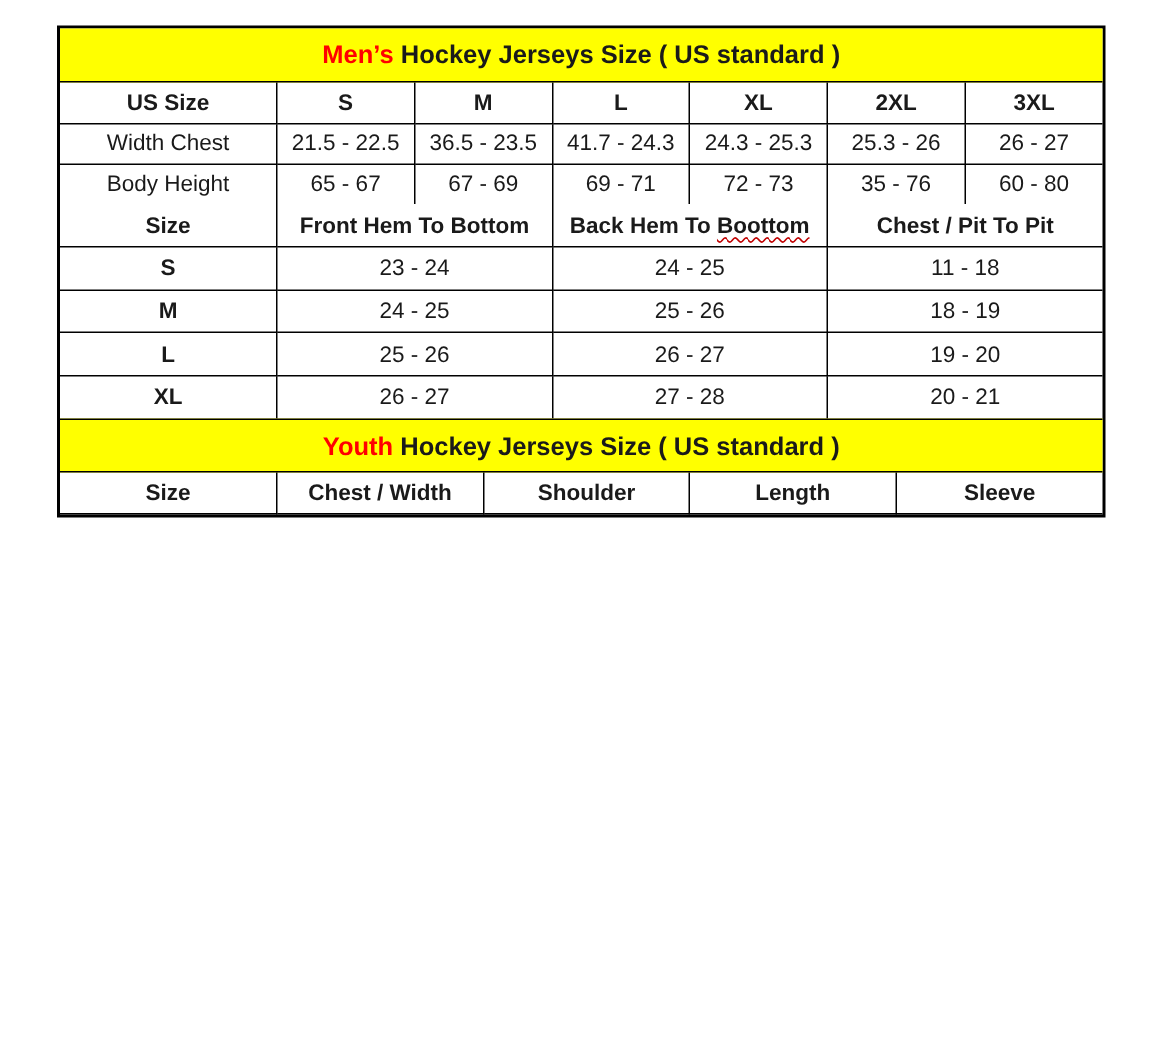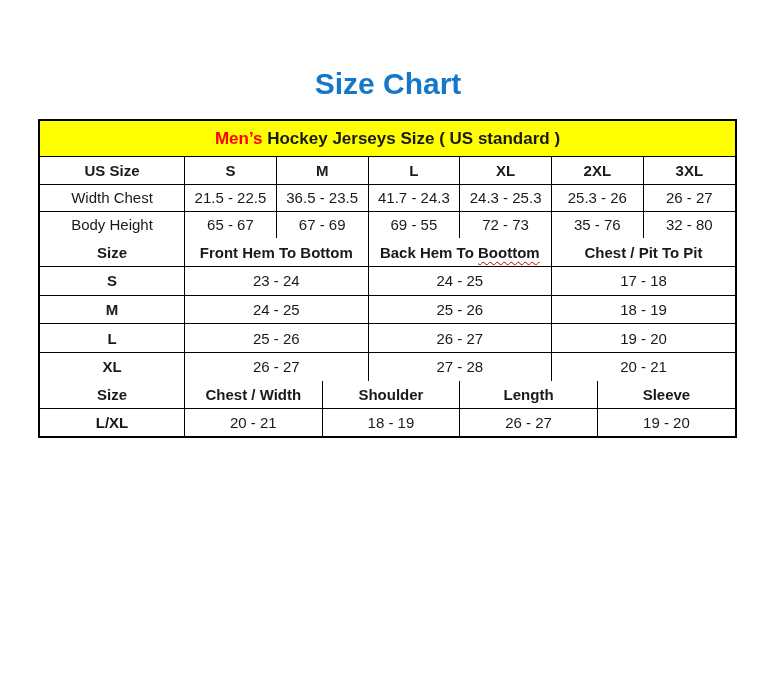--- a/index.html
+++ b/index.html
@@ -79,21 +79,20 @@
     text-decoration-thickness: 1px;
     text-underline-offset: 3px;
     text-decoration-skip-ink: none;
   }
 </style>
 </head>
 <body>
 
 <div class="page">
 
-  <h1 class="page-title">Size Chart</h1>
 
   <div class="chart-box">
 
     <div class="banner"><span class="hl">Men’s</span><span> Hockey Jerseys Size ( US standard )</span></div>
     <table class="t-mens">
         <thead>
           <tr>
             <th>US Size</th>
             <th>S</th>
             <th>M</th>
@@ -110,43 +109,43 @@
             <td>36.5 - 23.5</td>
             <td>41.7 - 24.3</td>
             <td>24.3 - 25.3</td>
             <td>25.3 - 26</td>
             <td>26 - 27</td>
           </tr>
           <tr>
             <td>Body Height</td>
             <td>65 - 67</td>
             <td>67 - 69</td>
-            <td>69 - 55</td>
+            <td>69 - 71</td>
             <td>72 - 73</td>
             <td>35 - 76</td>
-            <td>32 - 80</td>
+            <td>60 - 80</td>
           </tr>
         </tbody>
       </table>
 
     <table class="t-womens bold-col1">
         <thead>
           <tr>
             <th>Size</th>
             <th>Front Hem To Bottom</th>
             <th><span>Back Hem To </span><span class="wavy">Boottom</span></th>
             <th>Chest / Pit To Pit</th>
           </tr>
         </thead>
         <tbody>
           <tr>
             <td>S</td>
             <td>23 - 24</td>
             <td>24 - 25</td>
-            <td>17 - 18</td>
+            <td>11 - 18</td>
           </tr>
           <tr>
             <td>M</td>
             <td>24 - 25</td>
             <td>25 - 26</td>
             <td>18 - 19</td>
           </tr>
           <tr>
             <td>L</td>
             <td>25 - 26</td>
@@ -155,35 +154,29 @@
           </tr>
           <tr>
             <td>XL</td>
             <td>26 - 27</td>
             <td>27 - 28</td>
             <td>20 - 21</td>
           </tr>
         </tbody>
       </table>
 
+    <div class="banner"><span class="hl">Youth</span><span> Hockey Jerseys Size ( US standard )</span></div>
     <table class="t-youth bold-col1">
         <thead>
           <tr>
             <th>Size</th>
             <th>Chest / Width</th>
             <th>Shoulder</th>
             <th>Length</th>
             <th>Sleeve</th>
           </tr>
         </thead>
         <tbody>
-          <tr>
-            <td>L/XL</td>
-            <td>20 - 21</td>
-            <td>18 - 19</td>
-            <td>26 - 27</td>
-            <td>19 - 20</td>
-          </tr>
         </tbody>
       </table>
 
   </div>
 </div>
 
 </body></html>

